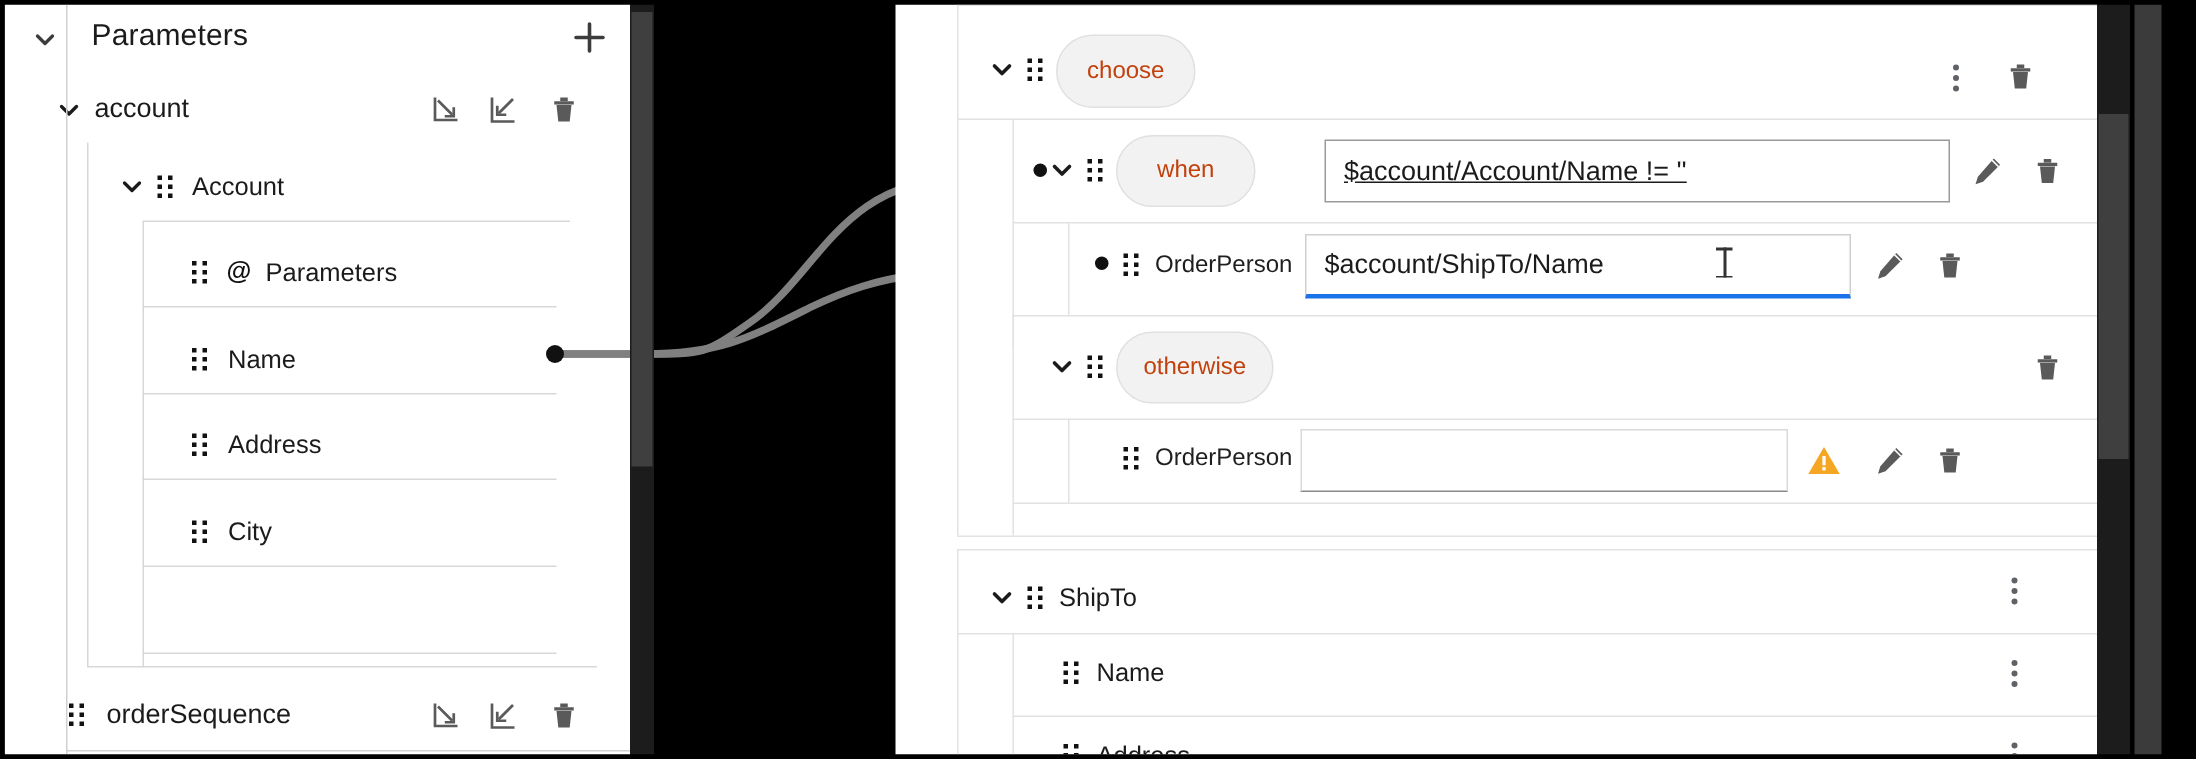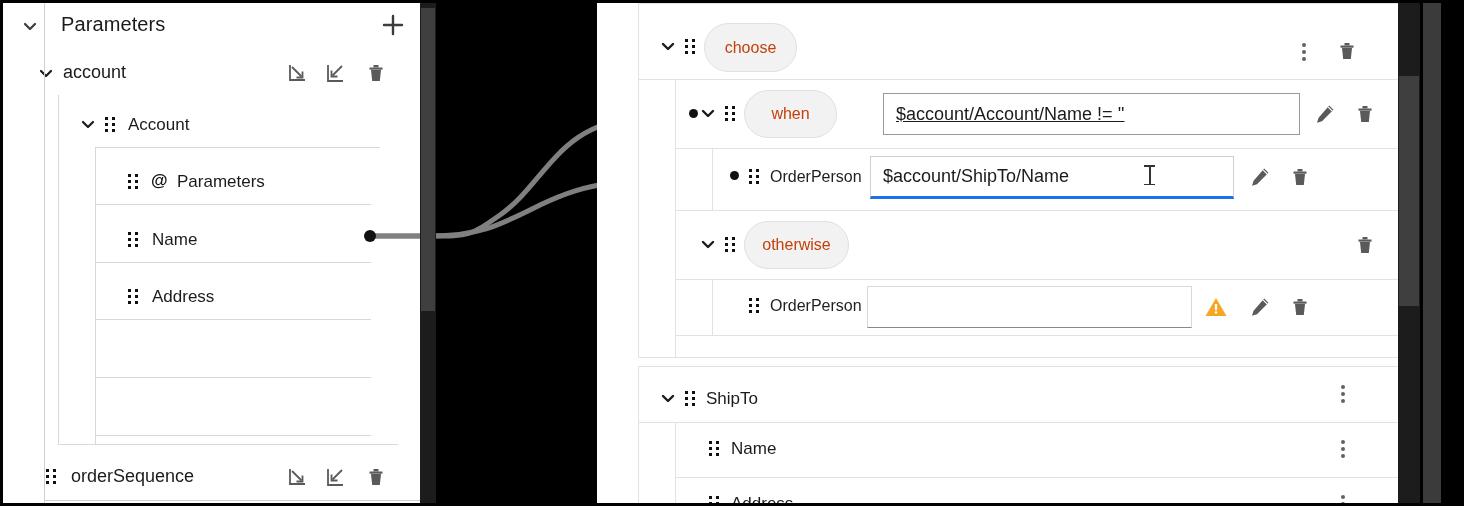--- a/index.html
+++ b/index.html
@@ -223,20 +223,31 @@
             <i></i>
             <i></i>
             <i></i>
             <i></i>
             <i></i>
         </div>
         <div class="tree-label" style="left:57px; top:12px;">Address</div>
       </div>
       <div class="lp-rule" style="left:92px; top:316px; width:276px; height:1px;"></div>
 
+      <div class="param-row" style="left:92px; top:330px; width:325px;">
+        <div class="dots6" style="left:33px; top:14px;">
+          <i></i>
+            <i></i>
+            <i></i>
+            <i></i>
+            <i></i>
+            <i></i>
+        </div>
+        <div class="tree-label" style="left:57px; top:12px;">City</div>
+      </div>
       <div class="lp-rule" style="left:92px; top:374px; width:276px; height:1px;"></div>
 
       <div class="lp-rule" style="left:92px; top:432px; width:276px; height:1px;"></div>
       <div class="lp-rule" style="left:55px; top:441px; width:340px; height:1px;"></div>
 
       <div class="param-row" style="left:0; top:452px; width:417px;">
         <div class="dots6" style="left:43px; top:14px;">
           <i></i>
             <i></i>
             <i></i>

